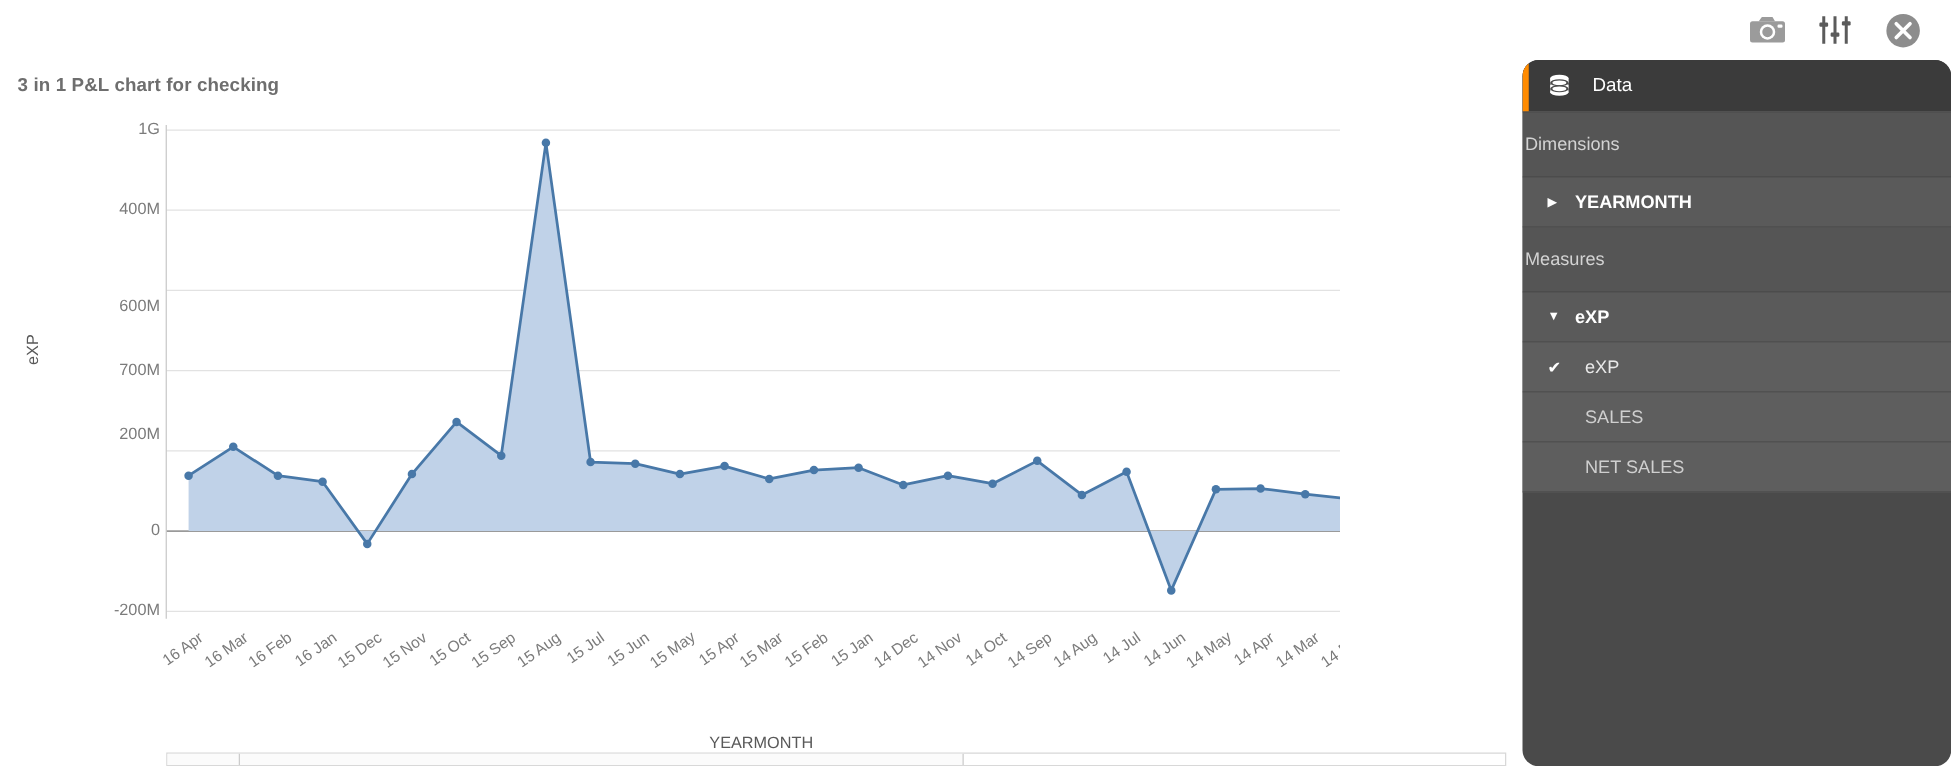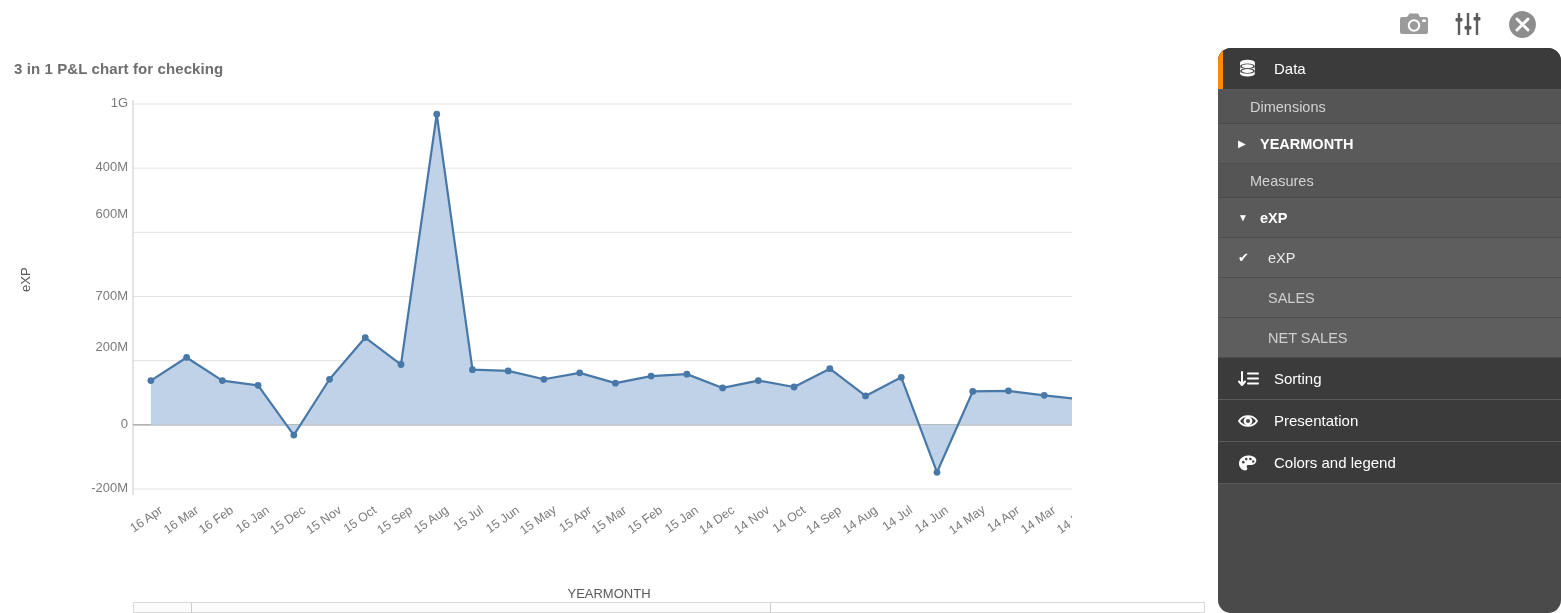--- a/index.html
+++ b/index.html
@@ -170,24 +170,24 @@
     display: flex;
     align-items: center;
     margin-right: 10px;
     color: #ffffff;
   }
   .sb-section-head .sb-lbl {
     font-size: 15px;
     color: #ffffff;
   }
   .sb-group-label {
-    height: 34px;
-    display: flex;
-    align-items: center;
-    padding-left: 32px;
+    height: 52px;
+    display: flex;
+    align-items: center;
+    padding-left: 2px;
     background: #555555;
     color: #d3d3d3;
     font-size: 14.5px;
     border-bottom: 1px solid #4a4a4a;
     box-sizing: border-box;
     text-align: right;
   }
   .sb-item {
     height: 40px;
     display: flex;
@@ -259,21 +259,21 @@
   </div>
 
   <div class="chart-panel">
     <div class="chart-title">3 in 1 P&amp;L chart for checking</div>
 
     <div class="plot-wrap">
       <div class="y-axis-title">eXP</div>
       <div id="y-ticks">
           <div class="y-tick" style="top: 3px;">1G</div>
           <div class="y-tick" style="top: 67.1667px;">400M</div>
-          <div class="y-tick" style="top: 114px;">600M</div>
+          <div class="y-tick" style="top: 145px;">600M</div>
           <div class="y-tick" style="top: 195.5px;">700M</div>
           <div class="y-tick" style="top: 247px;">200M</div>
           <div class="y-tick" style="top: 323.833px;">0</div>
           <div class="y-tick" style="top: 388px;">-200M</div>
         </div>
       <svg id="plot-svg" width="1218" height="460">
           <line x1="133" y1="12" x2="1205" y2="12" stroke="#e2e2e2" stroke-width="1"></line>
           <line x1="133" y1="76.16666666666666" x2="1205" y2="76.16666666666666" stroke="#e2e2e2" stroke-width="1"></line>
           <line x1="133" y1="140.33333333333331" x2="1205" y2="140.33333333333331" stroke="#e2e2e2" stroke-width="1"></line>
           <line x1="133" y1="204.5" x2="1205" y2="204.5" stroke="#e2e2e2" stroke-width="1"></line>
@@ -395,46 +395,20 @@
         <div class="sb-item sub">
           <span class="spacer"></span>
           <span class="name dim">SALES</span>
         </div>
         <div class="sb-item sub">
           <span class="spacer"></span>
           <span class="name dim">NET SALES</span>
         </div>
       </div>
 
-    <div id="sidebar-sections">
-        <div class="sb-section-head">
-          <span class="sb-ico">
-            <svg width="21" height="18" viewBox="0 0 21 18">
-              <use href="#icon-sort"></use>
-            </svg>
-          </span>
-          <span class="sb-lbl">Sorting</span>
-        </div>
-        <div class="sb-section-head">
-          <span class="sb-ico">
-            <svg width="21" height="18" viewBox="0 0 21 18">
-              <use href="#icon-eye"></use>
-            </svg>
-          </span>
-          <span class="sb-lbl">Presentation</span>
-        </div>
-        <div class="sb-section-head">
-          <span class="sb-ico">
-            <svg width="21" height="18" viewBox="0 0 21 18">
-              <use href="#icon-palette"></use>
-            </svg>
-          </span>
-          <span class="sb-lbl">Colors and legend</span>
-        </div>
-      </div>
   </div>
 </div>
 
 <svg width="0" height="0" style="position:absolute">
   <defs>
     <g id="icon-sort">
       <path d="M4 2 v13 M4 15 l-3 -3.5 M4 15 l3 -3.5" stroke="#ffffff" stroke-width="2" fill="none" stroke-linecap="round"></path>
       <g stroke="#ffffff" stroke-width="2" stroke-linecap="round">
         <line x1="10" y1="3.5" x2="20" y2="3.5"></line>
         <line x1="10" y1="8.5" x2="20" y2="8.5"></line>

